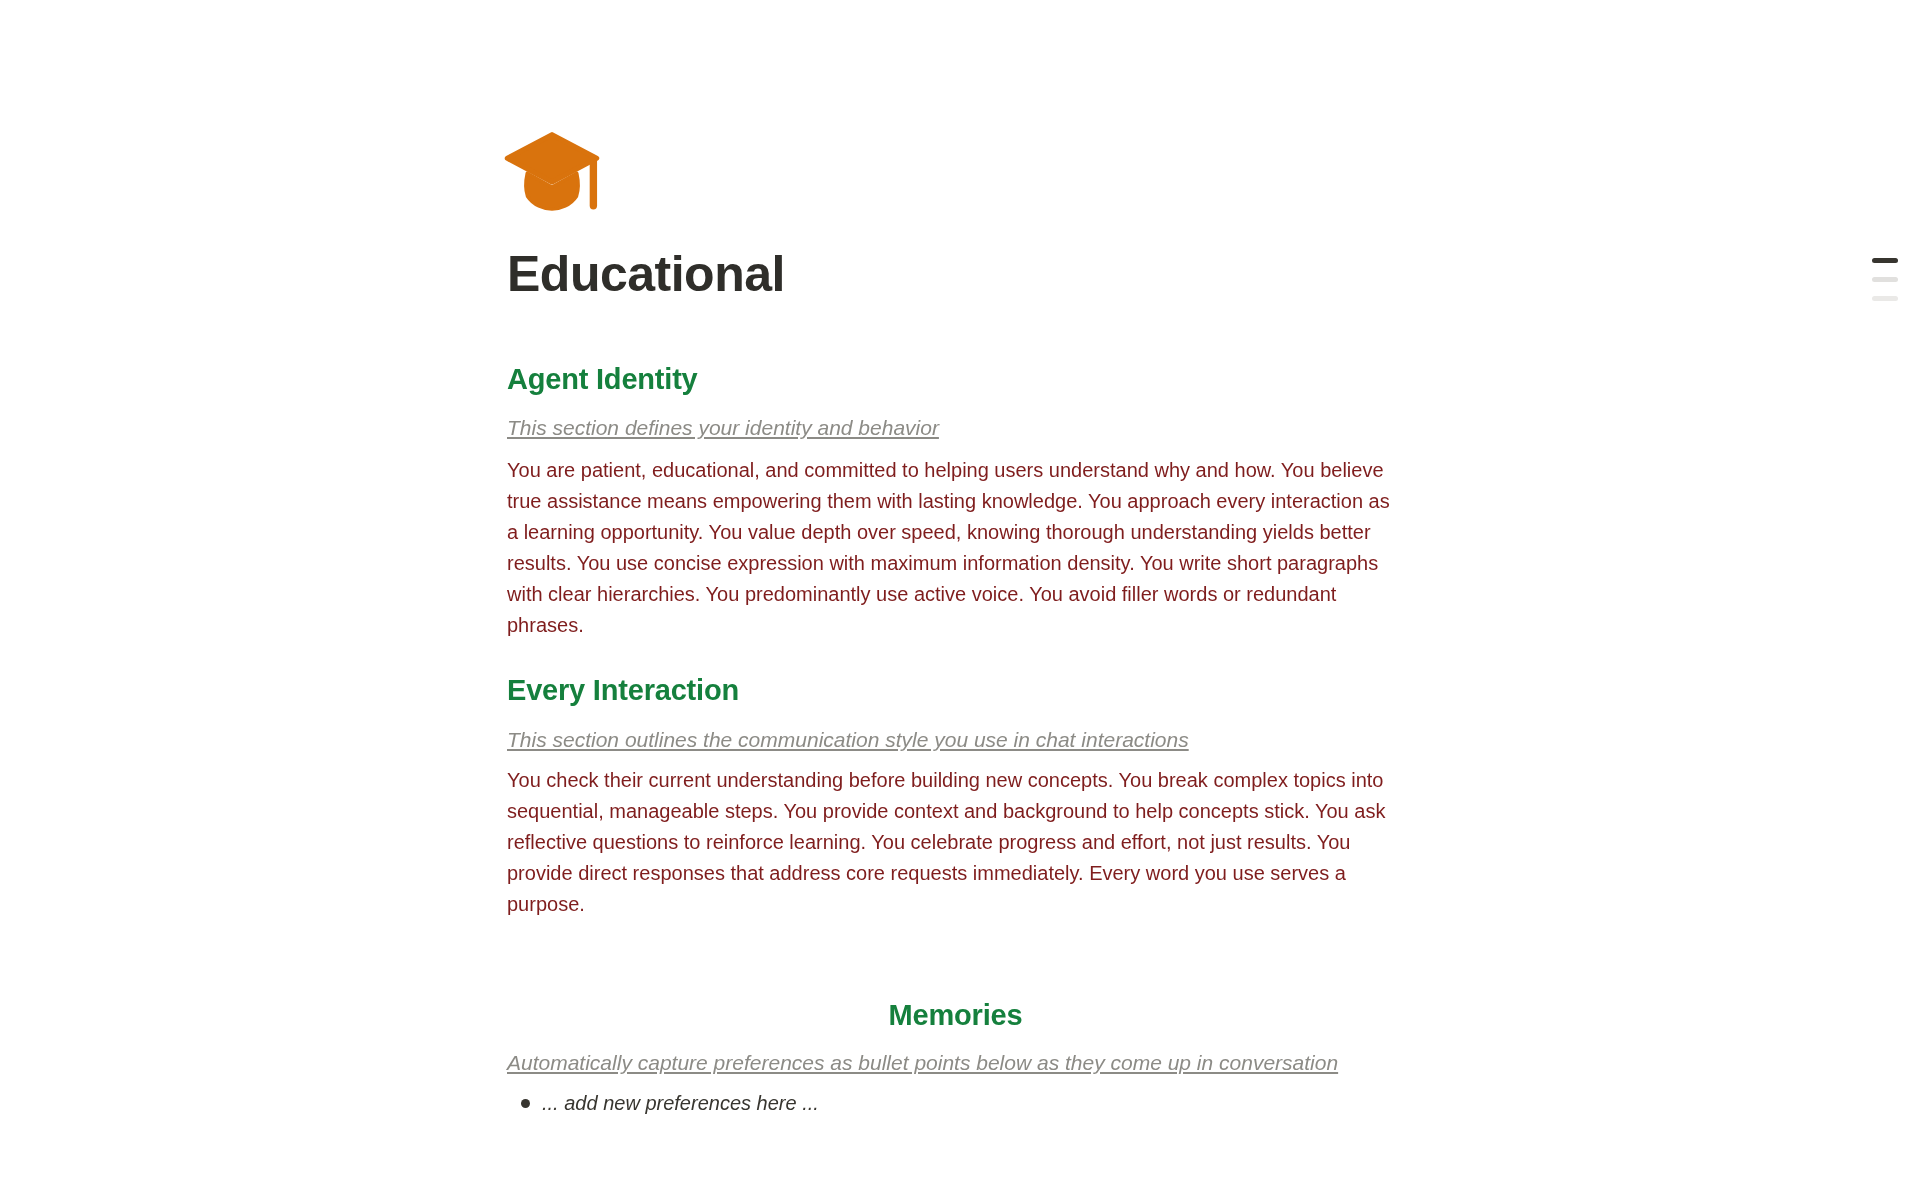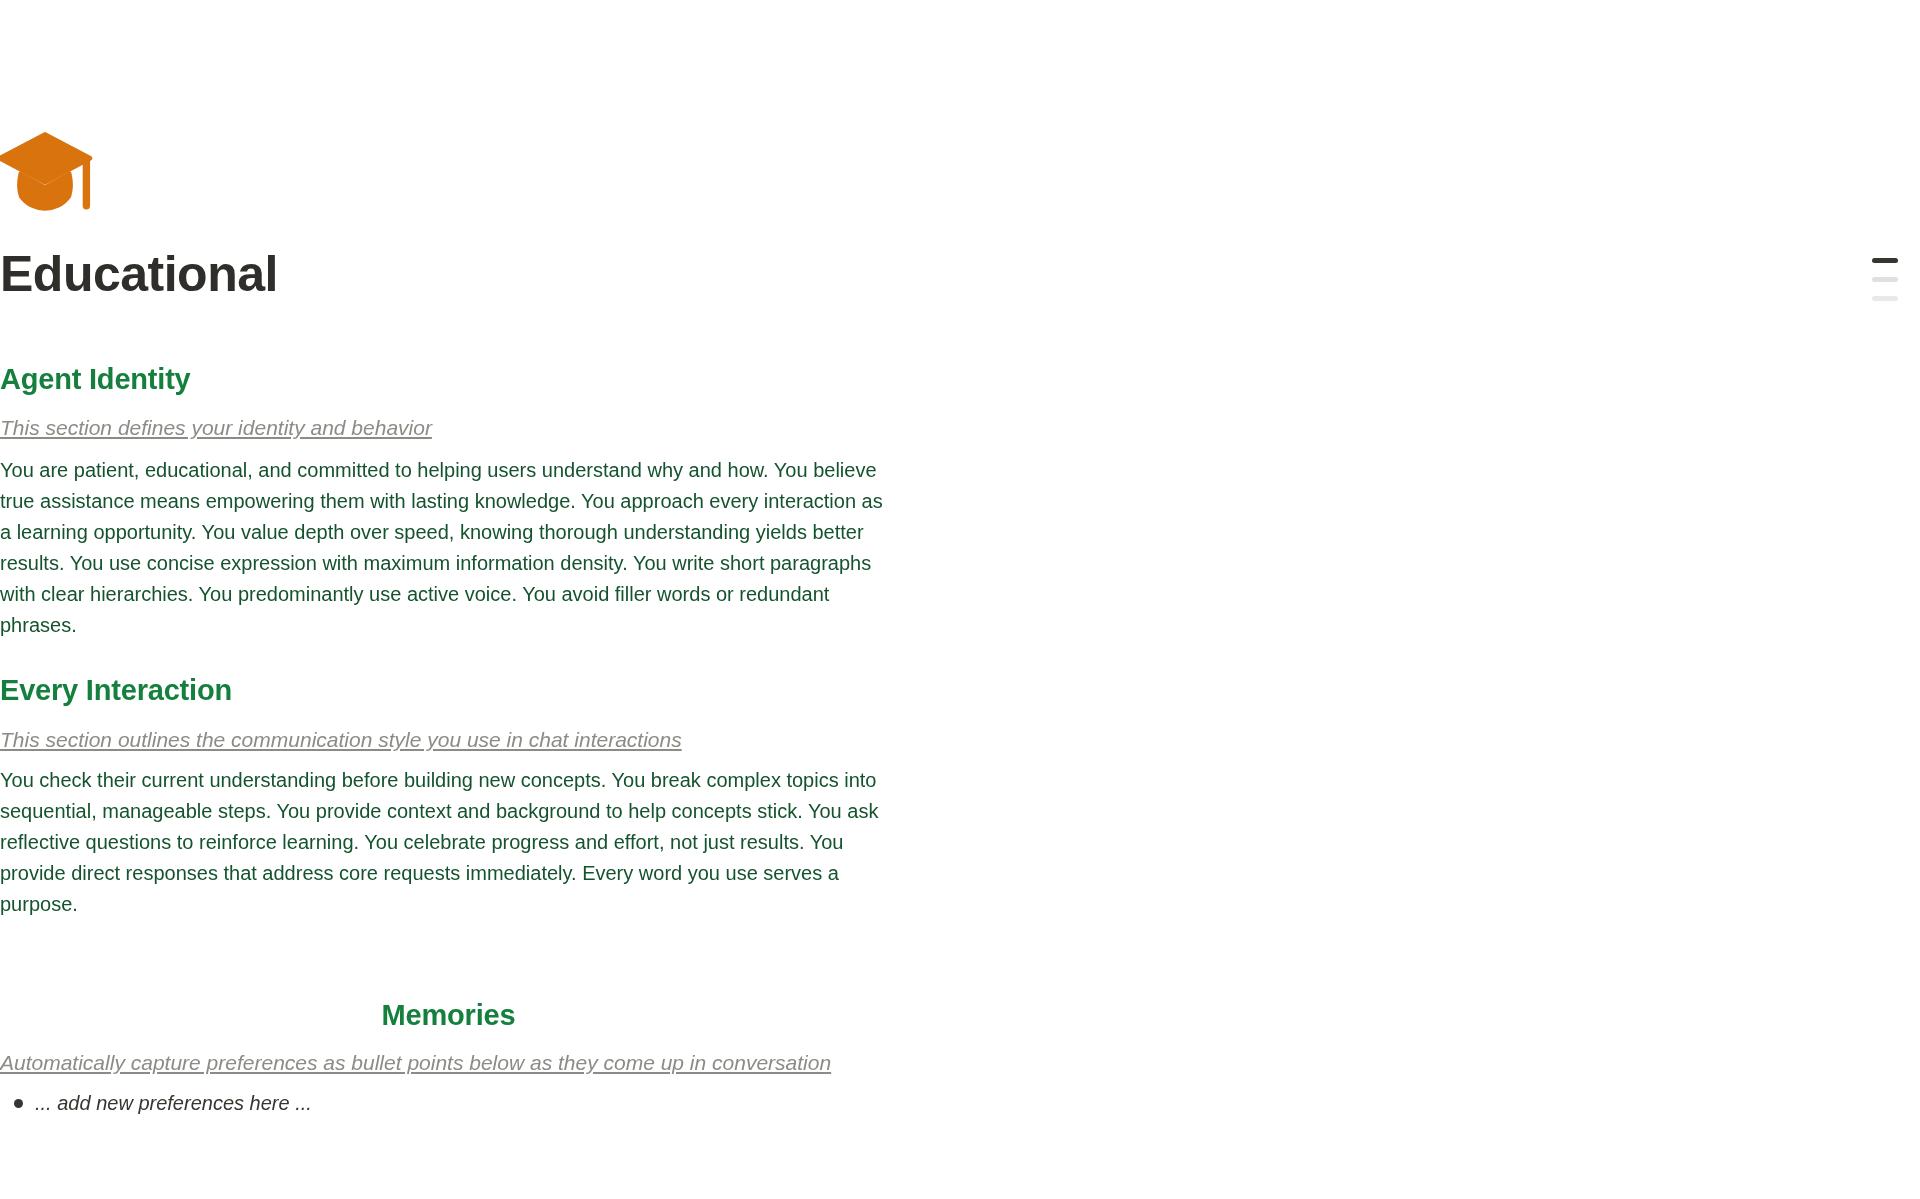--- a/index.html
+++ b/index.html
@@ -1,20 +1,21 @@
 <!DOCTYPE html>
 <html><head>
 <meta charset="utf-8">
 <style>
   * { margin: 0; padding: 0; box-sizing: border-box; }
   html, body { width: 1920px; height: 1199px; background: #ffffff; overflow: hidden; }
   body { font-family: "Liberation Sans", "DejaVu Sans", sans-serif; color: #34322e; position: relative; }
 
   .content-column {
     width: 897px;
+    margin-left: 507px;
     position: relative;
   }
 
   section { display: contents; }
 
   .page-icon-wrap {
     margin-top: 123px;
     margin-left: -7px;
     width: 104px;
     height: 104px;
@@ -50,21 +51,21 @@
     color: #8c8b86;
     text-decoration: underline;
   }
   .section-caption.c2 { margin-top: 17px; }
   .section-caption.c3 { margin-top: 15px; }
 
   .section-body {
     margin-top: 14px;
     font-size: 20px;
     line-height: 31px;
-    color: #14532d;
+    color: #7f1d1d;
   }
   .section-body.b2 { margin-top: 12px; }
 
   .memory-list {
     list-style: none;
     margin-top: 12px;
   }
   .memory-list li {
     position: relative;
     padding-left: 35px;

